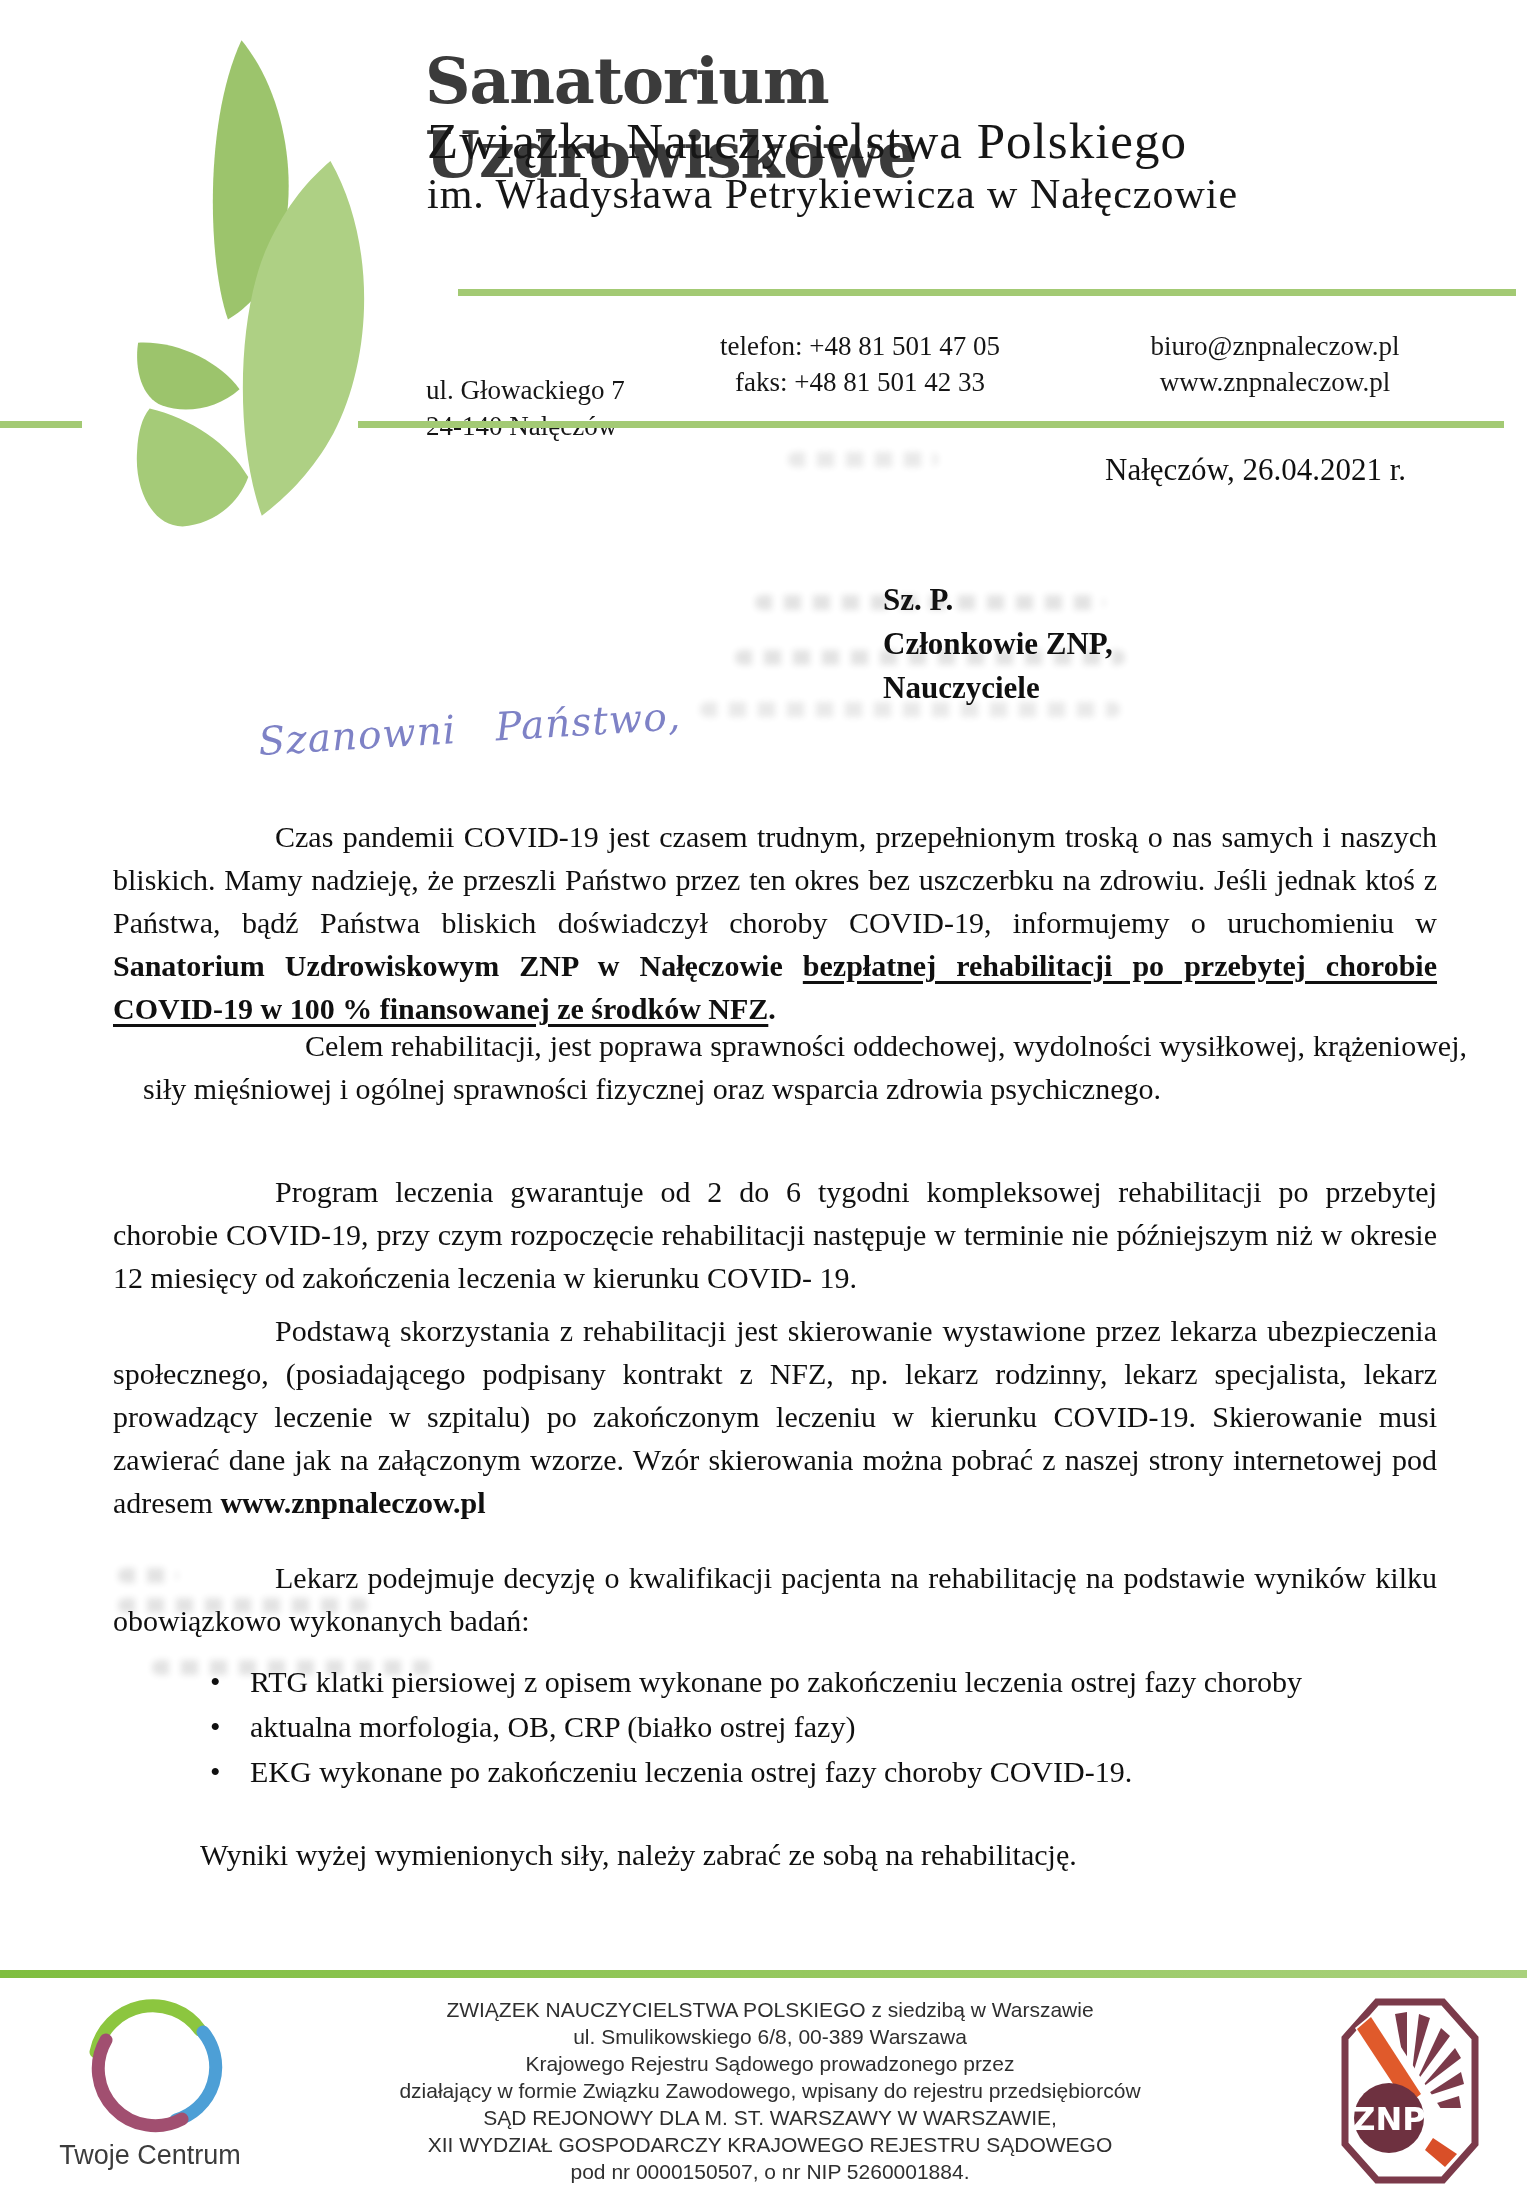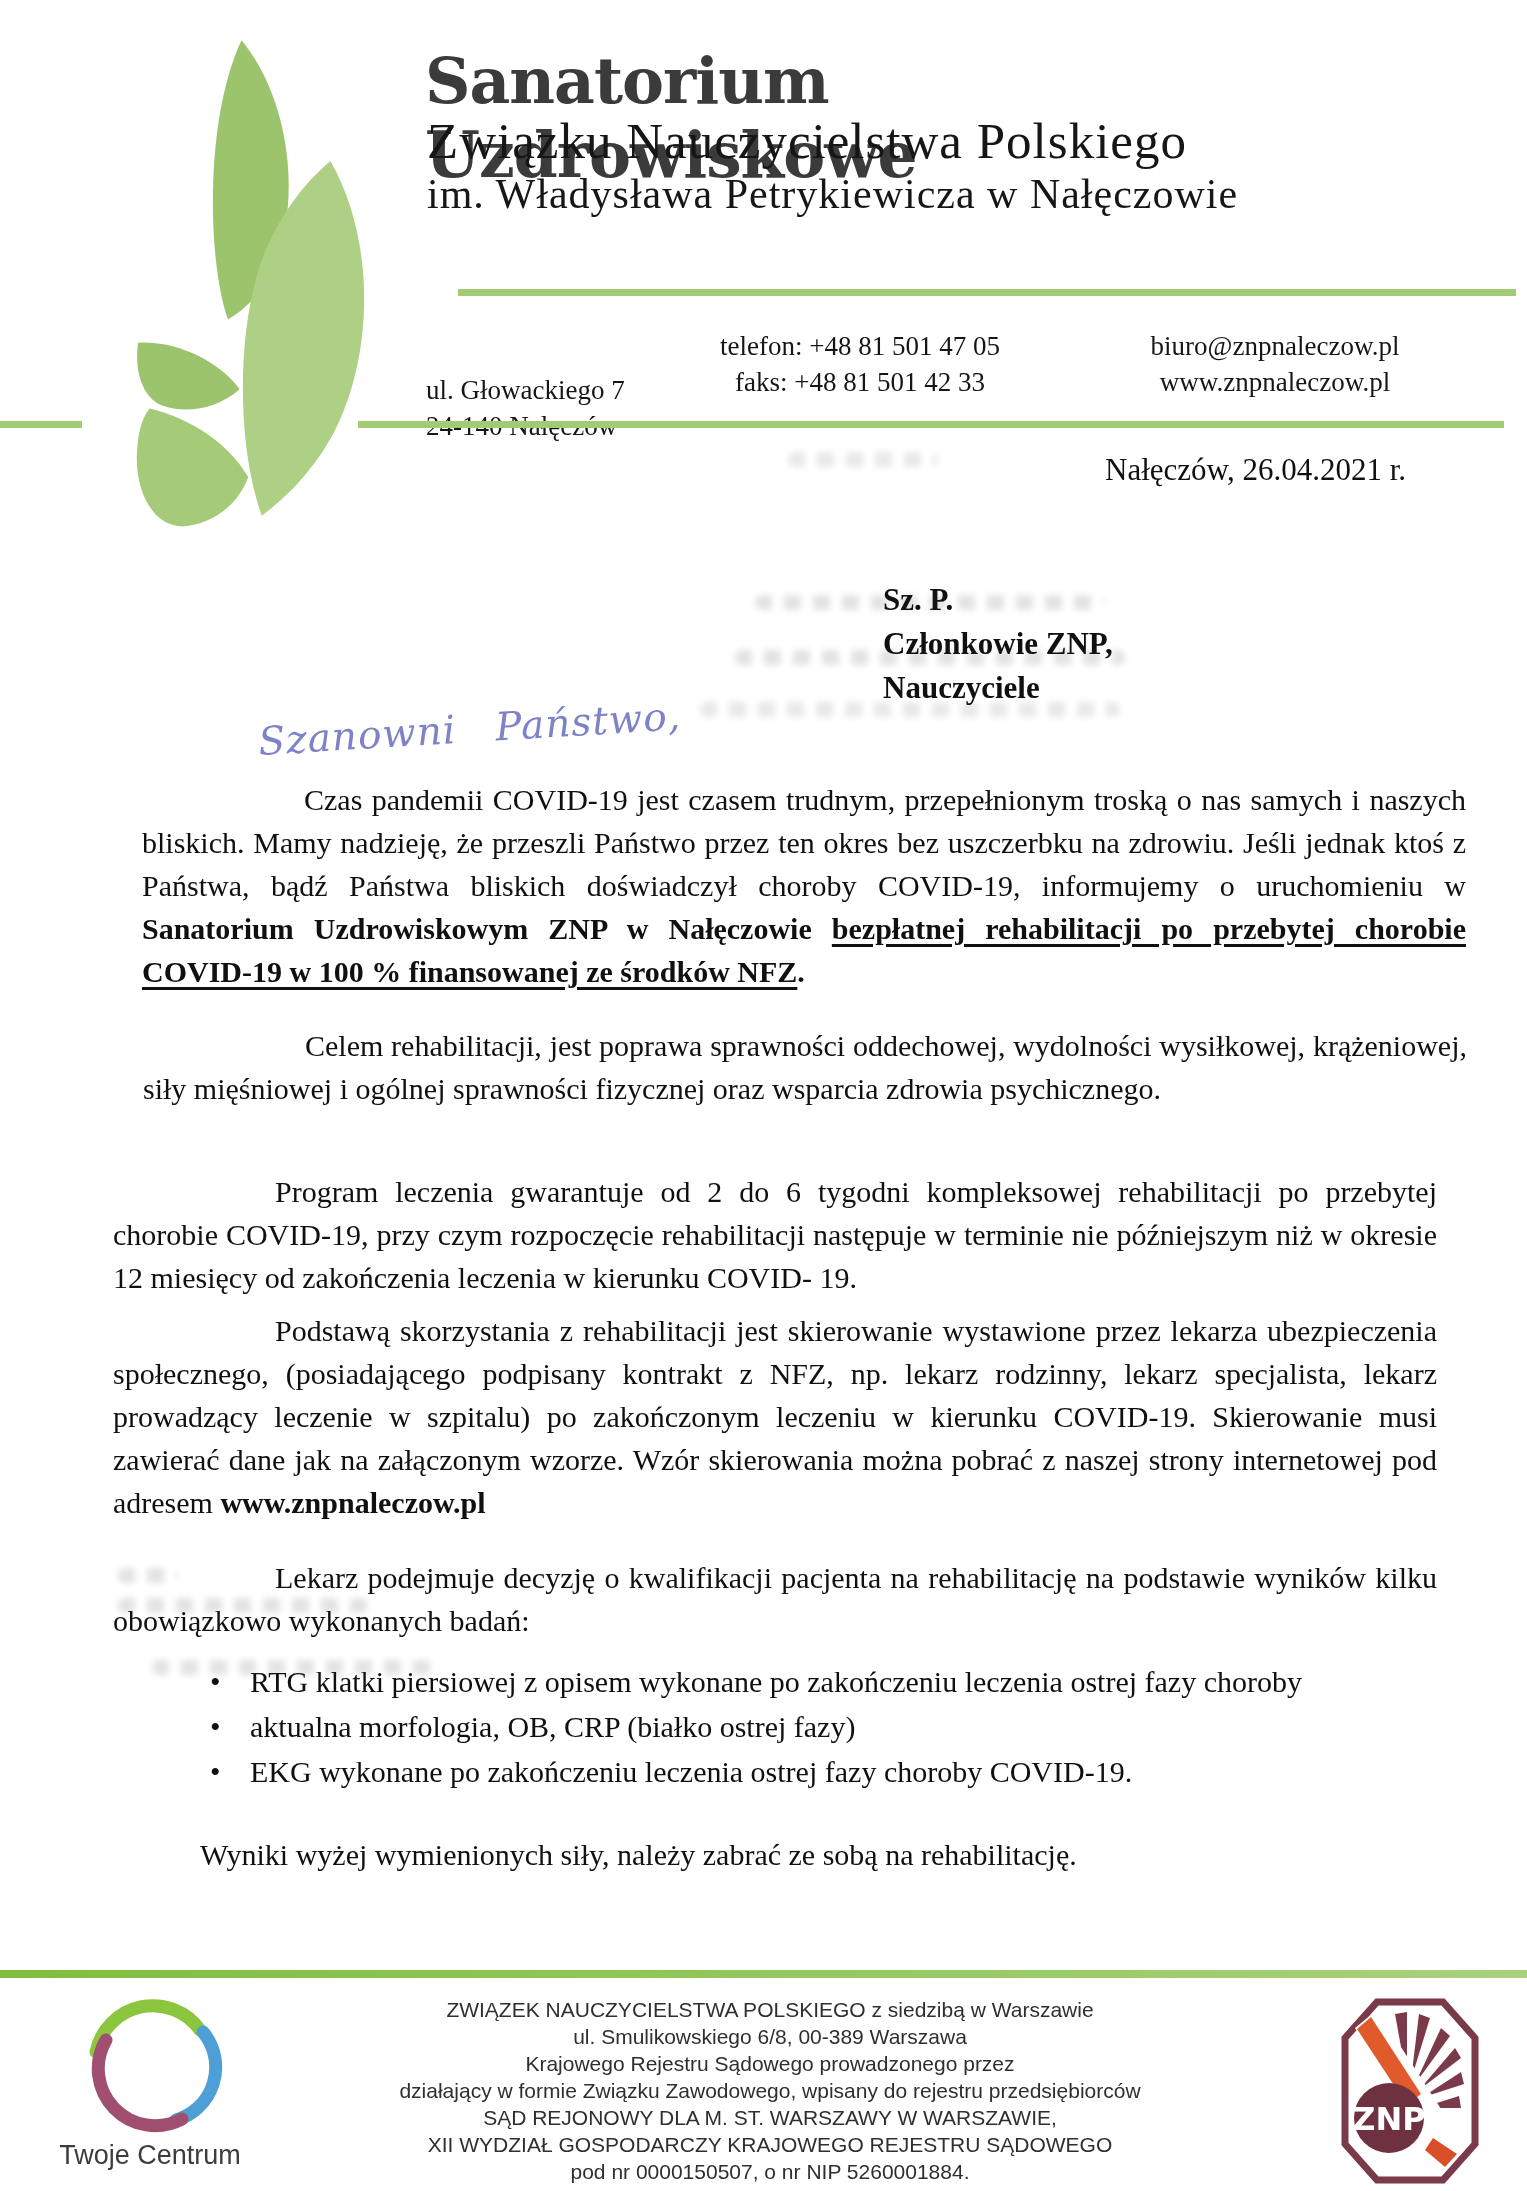--- a/index.html
+++ b/index.html
@@ -29,21 +29,21 @@
   .recipient{position:absolute;left:883px;top:578px;font-size:31px;font-weight:700;line-height:44px;}
   .handwriting{
     position:absolute;left:258px;top:706px;width:430px;
     font-family:"DejaVu Serif","Liberation Serif",serif;font-style:italic;
     font-size:39px;color:#7e82c6;word-spacing:26px;letter-spacing:1px;
     transform:rotate(-3.5deg);
   }
   
   .para{position:absolute;left:113px;width:1324px;font-size:30px;line-height:43px;
     text-align:justify;text-indent:162px;}
-  .p1{top:778px;margin-left:29px;}
+  .p1{top:815px;}
   .p2{top:1024px;margin-left:30px;}
   .p3{top:1157px;margin-top:13px;}
   .p4{top:1309px;}
   .p5{top:1556px;}
   .bold{font-weight:700;}
   .u{text-decoration:underline;text-decoration-thickness:2.5px;text-underline-offset:5px;}
   .bullets{position:absolute;left:113px;top:1660px;width:1324px;margin:0;padding:0;
     list-style:none;font-size:30px;line-height:44px;}
   .bullets li{position:relative;padding-left:137px;margin:0 0 1px 0;}
   .bullets li .dot{position:absolute;left:97px;top:0;}

